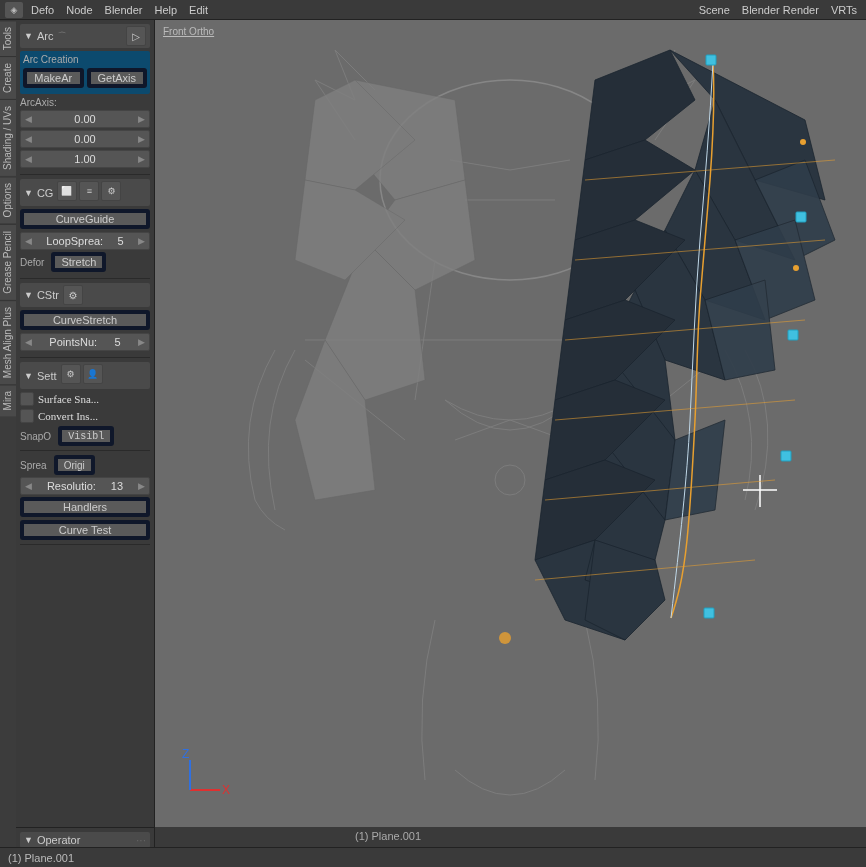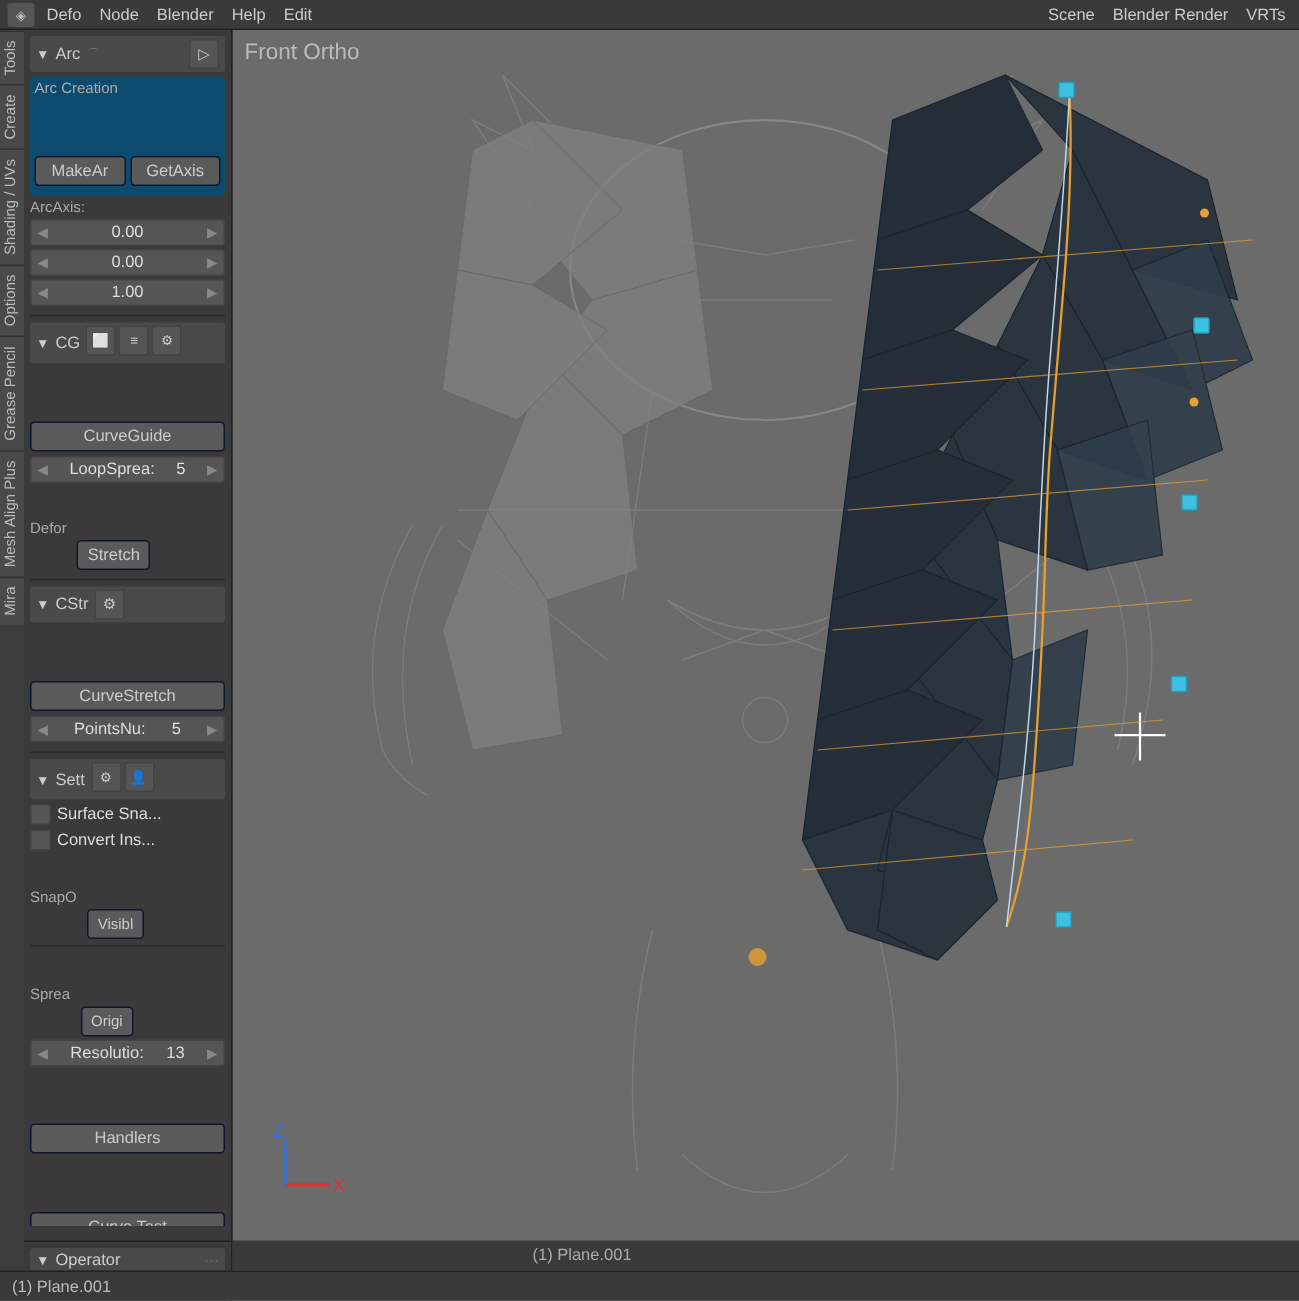--- a/index.html
+++ b/index.html
@@ -99,30 +99,29 @@
       margin-bottom: 3px;
       border-radius: 2px;
       font-size: 11px;
       color: #ccc;
       cursor: pointer;
     }
     .panel-header .arrow { margin-right: 4px; font-size: 9px; }
 
     .btn {
       background: #5a5a5a;
-      border: 1px solid #0f172a;
+      border: 4px solid #0f172a;
       color: #ccc;
       border-radius: 3px;
       padding: 2px 6px;
       font-size: 11px;
       cursor: pointer;
       height: 20px;
       display: inline-flex;
       align-items: center;
-      margin-top: 36px;
     }
     .btn-row {
       display: flex;
       gap: 3px;
       margin-bottom: 3px;
     }
     .btn-full {
       width: 100%;
       justify-content: center;
     }
@@ -149,20 +148,21 @@
       color: #888;
       font-size: 9px;
       cursor: pointer;
     }
 
     .check-row {
       display: flex;
       align-items: center;
       gap: 4px;
       margin-bottom: 3px;
+      font-family: Liberation Serif, serif;
     }
     .checkbox {
       width: 14px;
       height: 14px;
       background: #555;
       border: 1px solid #444;
       border-radius: 2px;
       display: inline-block;
       cursor: pointer;
     }
@@ -176,22 +176,23 @@
       bottom: 20px;
       background: #6b6b6b;
       overflow: hidden;
     }
 
     .viewport-label {
       position: absolute;
       top: 6px;
       left: 8px;
       color: #bbb;
-      font-size: 15px;
+      font-size: 10px;
       z-index: 5;
+      text-decoration: underline;
     }
 
     
     .scene-svg {
       width: 100%;
       height: 100%;
     }
 
     
     .bottom-bar {
@@ -383,21 +384,21 @@
         <div class="checkbox"></div>
         <span>Surface Sna...</span>
       </div>
       <div class="check-row">
         <div class="checkbox"></div>
         <span>Convert Ins...</span>
       </div>
 
       <div class="field-row" style="gap:3px;">
         <span style="color:#aaa; font-size:10px;">SnapO</span>
-        <button class="btn" style="margin-left:4px; font-size:10px;">Visibl</button>
+        <button class="btn" style="margin-left:4px; font-size:10px;font-family:Liberation Mono, monospace;">Visibl</button>
       </div>
 
       <div class="divider"></div>
 
       <div class="field-row" style="gap:3px;">
         <span style="color:#aaa; font-size:10px;">Sprea</span>
         <button class="btn" style="margin-left:4px; font-size:10px;">Origi</button>
       </div>
 
       <div class="field-row">

